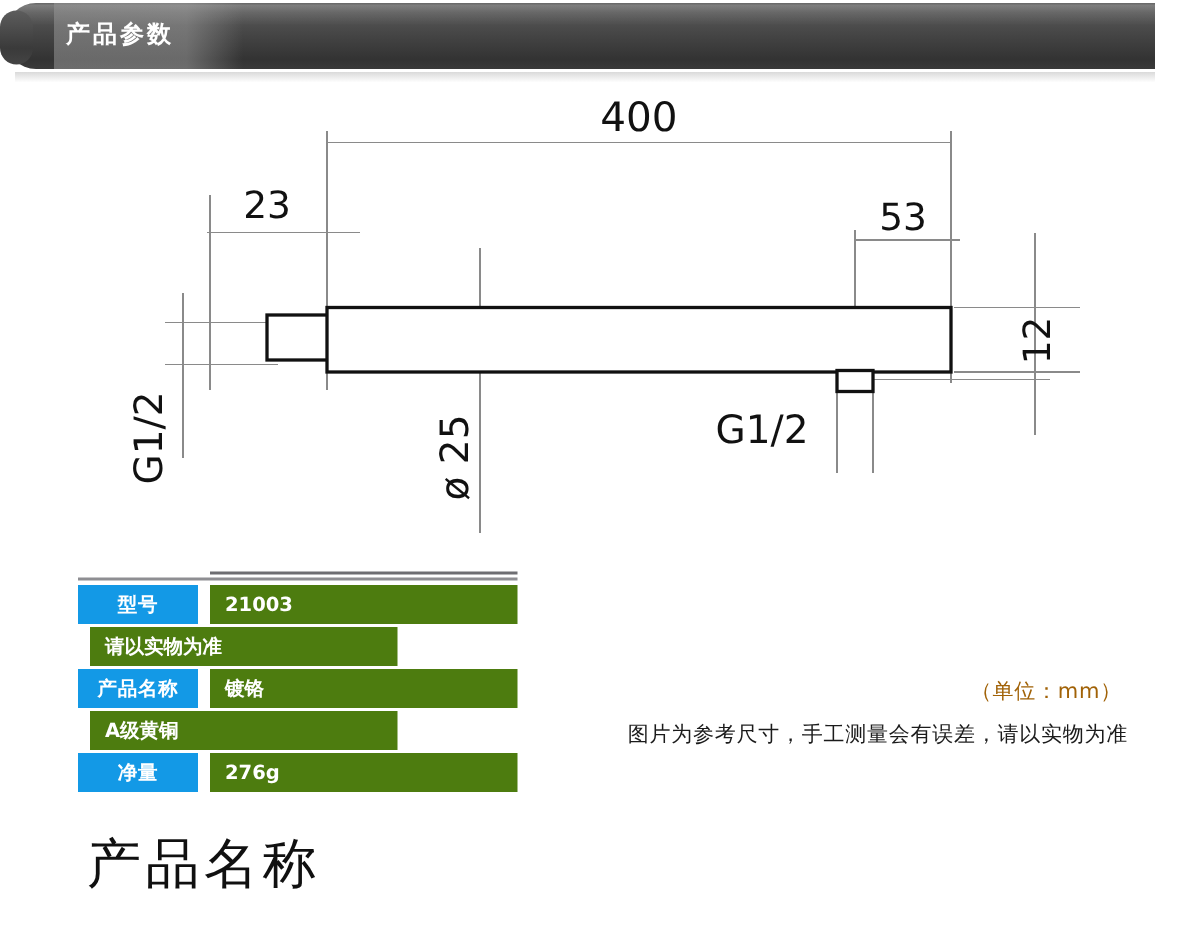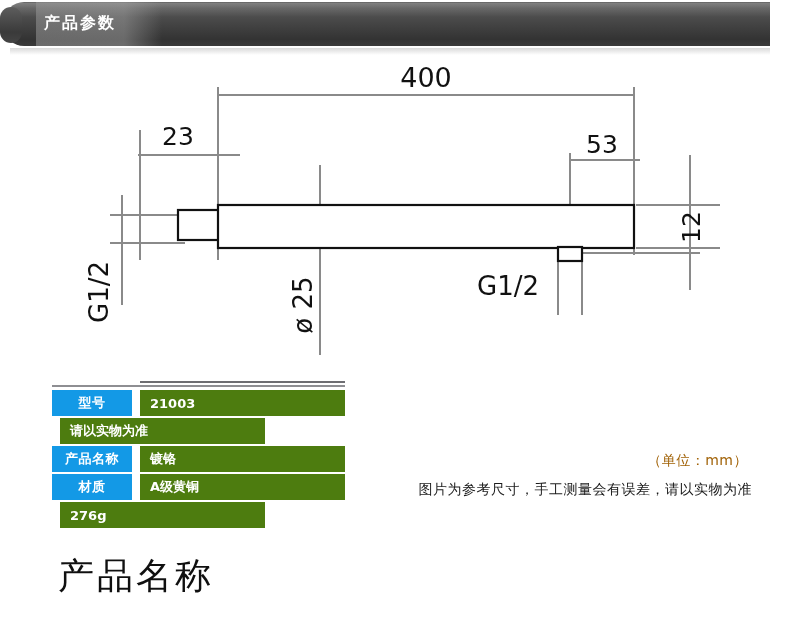--- a/index.html
+++ b/index.html
@@ -253,24 +253,24 @@
       <div class="cell-value">21003</div>
     </div>
     <div class="row">
       <div class="cell-value">请以实物为准</div>
     </div>
     <div class="row">
       <div class="cell-label">产品名称</div>
       <div class="cell-value">镀铬</div>
     </div>
     <div class="row">
-      <div class="cell-label">材质</div>
       <div class="cell-value">A级黄铜</div>
     </div>
     <div class="row">
+      <div class="cell-label">净量</div>
       <div class="cell-value">276g</div>
     </div>
   </div>
 
   <div class="note-unit">（单位：mm）</div>
   <div class="note-disclaimer">图片为参考尺寸，手工测量会有误差，请以实物为准</div>
 
   <div class="slogan">产品名称</div>
 
 </div>

